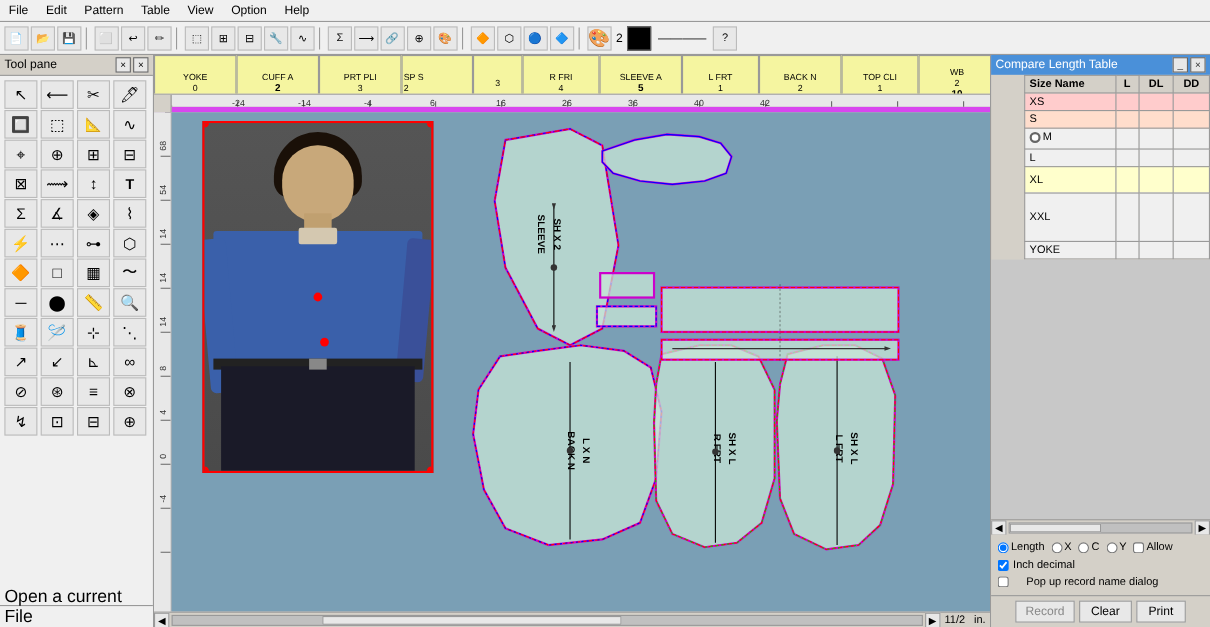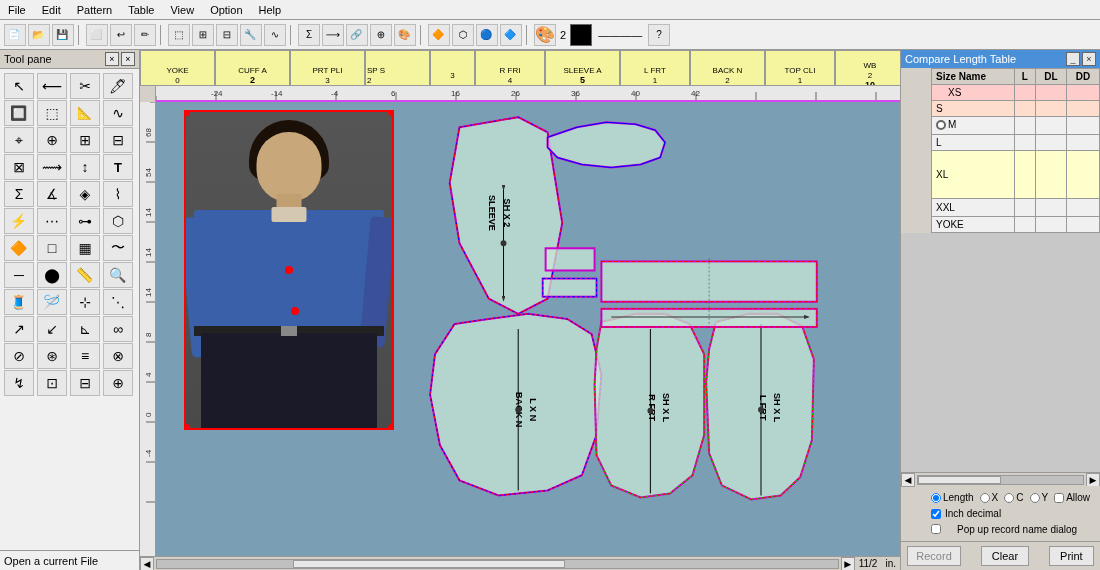--- a/index.html
+++ b/index.html
@@ -112,21 +112,21 @@
       <div class="tool-item">⊘</div>
       <div class="tool-item">⊛</div>
       <div class="tool-item">≡</div>
       <div class="tool-item">⊗</div>
       <div class="tool-item">↯</div>
       <div class="tool-item">⊡</div>
       <div class="tool-item">⊟</div>
       <div class="tool-item">⊕</div>
     </div>
 
-    <div style="height:20px; background:#f0f0f0; border-top:1px solid #999; display:flex; align-items:center; padding:0 4px; font-size:11px; margin-top:auto;">
+    <div style="height:20px; background:#f0f0f0; border-top:1px solid #999; display:flex; align-items:flex-end; padding:0 4px; font-size:16px; margin-top:auto;">
       <span>Open a current File</span>
     </div>
   </div>
 
   <div style="flex:1; display:flex; flex-direction:column; overflow:hidden;">
 
     <div style="display:flex; background:#d4d0c8; height:36px; overflow:hidden; border-bottom:1px solid #999;">
       <div style="min-width:75px; height:52px; border:1px solid #999; background:#f5f5a0; display:flex; flex-direction:column; align-items:center; justify-content:center; font-size:8px; cursor:pointer; padding:1px; text-align:center; line-height:1.2;">
         <div>YOKE</div>
           <div>0</div>
@@ -169,21 +169,21 @@
       <div style="min-width:70px; height:52px; border:1px solid #999; background:#f5f5a0; display:flex; flex-direction:column; align-items:center; justify-content:center; font-size:8px; cursor:pointer; padding:1px; text-align:center; line-height:1.2;">
         <div>WB</div>
           <div>2</div>
           <div style="font-size:9px; font-weight:bold;">10</div>
       </div>
 
     </div>
 
     <div style="flex:1; display:flex; flex-direction:column; overflow:hidden;">
 
-      <div style="height:16px; background:#a3a3a3; border-bottom:2px solid #d946ef; display:flex;">
+      <div style="height:16px; background:#a3a3a3; border-bottom:5px solid #d946ef; display:flex;">
         <div style="width:16px; height:16px; background:#d4d0c8; border-right:1px solid #999; flex-shrink:0;"></div>
         <div style="flex:1; position:relative; overflow:hidden;">
           <svg width="100%" height="16" style="position:absolute;top:0;left:0;">
             <rect width="100%" height="16" fill="#e8e8e8"></rect>
 
             <line x1="0" y1="10" x2="0" y2="16" stroke="#666" stroke-width="1"></line>
             <line x1="60" y1="6" x2="60" y2="16" stroke="#666" stroke-width="1"></line>
             <line x1="120" y1="6" x2="120" y2="16" stroke="#666" stroke-width="1"></line>
             <line x1="180" y1="6" x2="180" y2="16" stroke="#666" stroke-width="1"></line>
             <line x1="240" y1="6" x2="240" y2="16" stroke="#666" stroke-width="1"></line>
@@ -368,21 +368,21 @@
         <thead>
           <tr>
             <th style="background:#d4d0c8;border:1px solid #999;padding:2px 4px;font-weight:bold;text-align:left;">Size Name</th>
             <th style="background:#d4d0c8;border:1px solid #999;padding:2px 4px;font-weight:bold;">L</th>
             <th style="background:#d4d0c8;border:1px solid #999;padding:2px 4px;font-weight:bold;">DL</th>
             <th style="background:#d4d0c8;border:1px solid #999;padding:2px 4px;font-weight:bold;">DD</th>
           </tr>
         </thead>
         <tbody>
           <tr style="background:#ffcccc;">
-            <td style="border:1px solid #999;padding:2px 16px;">XS</td>
+            <td style="border:1px solid #999;padding:2px 4px;">XS</td>
             <td style="border:1px solid #999;padding:2px 4px;"></td>
             <td style="border:1px solid #999;padding:2px 4px;"></td>
             <td style="border:1px solid #999;padding:2px 4px;"></td>
           </tr>
           <tr style="background:#ffddcc;">
             <td style="border:1px solid #999;padding:2px 4px;">S</td>
             <td style="border:1px solid #999;padding:2px 4px;"></td>
             <td style="border:1px solid #999;padding:2px 4px;"></td>
             <td style="border:1px solid #999;padding:2px 4px;"></td>
           </tr>
@@ -392,27 +392,27 @@
             <td style="border:1px solid #999;padding:2px 4px;"></td>
             <td style="border:1px solid #999;padding:2px 4px;"></td>
           </tr>
           <tr style="background:#f0f0f0;">
             <td style="border:1px solid #999;padding:2px 4px;">L</td>
             <td style="border:1px solid #999;padding:2px 4px;"></td>
             <td style="border:1px solid #999;padding:2px 4px;"></td>
             <td style="border:1px solid #999;padding:2px 4px;"></td>
           </tr>
           <tr style="background:#ffffcc;">
-            <td style="border:1px solid #999;padding:18px 4px;">XL</td>
+            <td style="border:1px solid #999;padding:6px 4px;">XL</td>
             <td style="border:1px solid #999;padding:2px 4px;"></td>
             <td style="border:1px solid #999;padding:2px 4px;"></td>
             <td style="border:1px solid #999;padding:2px 4px;"></td>
           </tr>
           <tr style="background:#f0f0f0;">
-            <td style="border:1px solid #999;padding:3px 4px;">XXL</td>
+            <td style="border:1px solid #999;padding:16px 4px;">XXL</td>
             <td style="border:1px solid #999;padding:2px 4px;"></td>
             <td style="border:1px solid #999;padding:2px 4px;"></td>
             <td style="border:1px solid #999;padding:2px 4px;"></td>
           </tr>
           <tr style="background:#f0f0f0;">
             <td style="border:1px solid #999;padding:2px 4px;">YOKE</td>
             <td style="border:1px solid #999;padding:2px 4px;"></td>
             <td style="border:1px solid #999;padding:2px 4px;"></td>
             <td style="border:1px solid #999;padding:2px 4px;"></td>
           </tr>
@@ -423,21 +423,21 @@
     <div style="flex:1; background:#c8c8c8;"></div>
 
     <div style="height:14px;background:#d4d0c8;border-top:1px solid #999;display:flex;align-items:center;">
       <button style="width:14px;height:14px;background:#e8e8e8;border:1px solid #999;cursor:pointer;font-size:9px;">◀</button>
       <div style="flex:1;height:10px;background:#c0c0c0;border:1px solid #999;margin:0 2px;position:relative;">
         <div style="position:absolute;left:0;width:50%;height:100%;background:#e8e8e8;border:1px solid #999;cursor:pointer;"></div>
       </div>
       <button style="width:14px;height:14px;background:#e8e8e8;border:1px solid #999;cursor:pointer;font-size:9px;">▶</button>
     </div>
 
-    <div style="padding:6px;display:flex;flex-direction:column;gap:5px;background:#d4d0c8;margin-left:24px;">
+    <div style="padding:6px;display:flex;flex-direction:column;gap:5px;background:#d4d0c8;">
 
       <div style="display:flex;gap:6px;align-items:center;flex-wrap:wrap;">
         <label style="display:flex;align-items:center;gap:2px;cursor:pointer;font-size:10px;">
           <input type="radio" name="measure" value="length" checked="" style="width: 10px; height: 10px;">
           <span>Length</span>
         </label>
         <label style="display:flex;align-items:center;gap:2px;cursor:pointer;font-size:10px;">
           <input type="radio" name="measure" value="x" style="width: 10px; height: 10px;">
           <span>X</span>
         </label>
@@ -459,20 +459,20 @@
         <input type="checkbox" checked="" style="width: 10px; height: 10px;">
         <span>Inch decimal</span>
       </label>
 
       <label style="display:flex;align-items:flex-start;gap:16px;cursor:pointer;font-size:10px;">
         <input type="checkbox" style="width: 10px; height: 10px;">
         <span>Pop up record name dialog</span>
       </label>
     </div>
 
-    <div style="display:flex;gap:20px;padding:4px 6px;justify-content:center;background:#d4d0c8;border-top:1px solid #999;">
+    <div style="display:flex;gap:4px;padding:4px 6px;justify-content:center;background:#d4d0c8;border-top:1px solid #999;">
       <button style="padding:3px 8px;border:1px solid #999;background:#e8e8e8;cursor:pointer;font-size:11px;color:#888;" disabled="">Record</button>
       <button style="padding:3px 10px;border:1px solid #999;background:#e8e8e8;cursor:pointer;font-size:11px;">Clear</button>
       <button style="padding:3px 10px;border:1px solid #999;background:#e8e8e8;cursor:pointer;font-size:11px;">Print</button>
     </div>
   </div>
 
 </div>
 
 </body></html>

